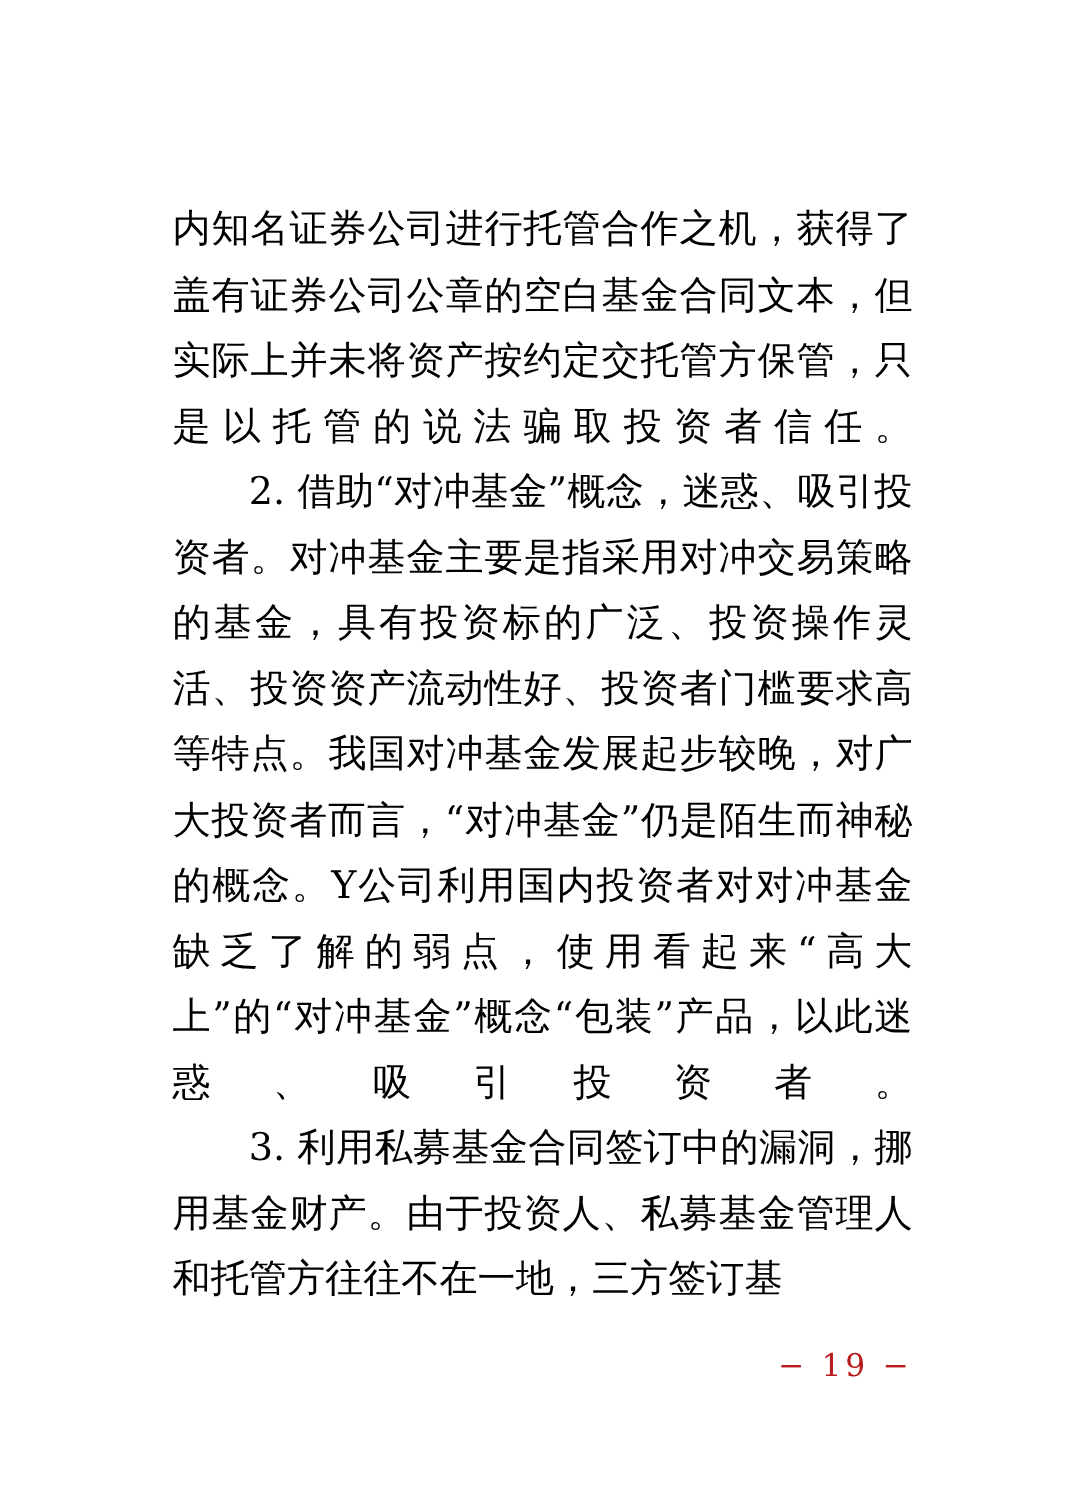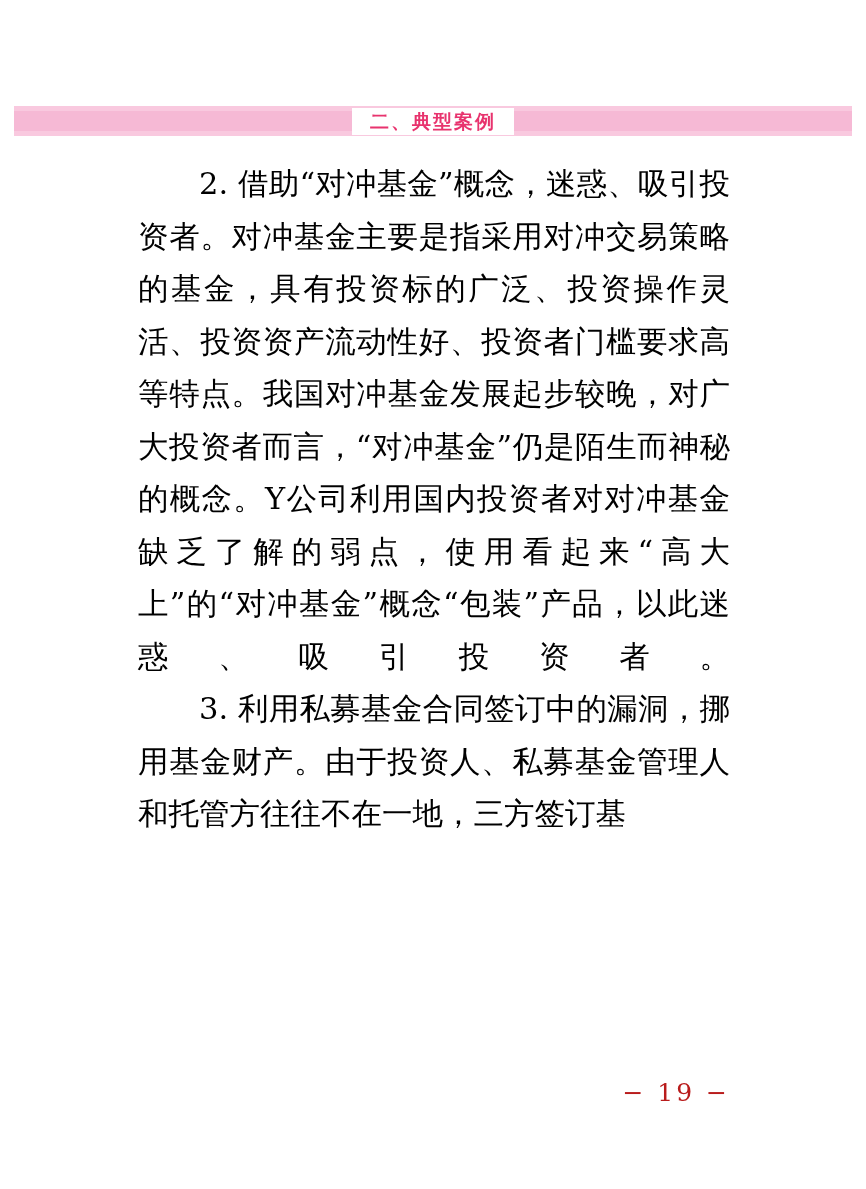--- a/index.html
+++ b/index.html
@@ -104,30 +104,23 @@
     letter-spacing: 3px;
     font-family: "DejaVu Serif", serif;
     color: #b91c1c;
   }
 </style>
 </head>
 <body>
 
 <div class="page">
 
-  <div class="header">
-    <div class="header-band">
-      <div class="header-band-inner"></div>
-    </div>
-    <div class="header-title-box">
-      <span class="header-title">二、典型案例</span>
-    </div>
-  </div>
 
   <div class="content">
+    <p class="para">内知名证券公司进行托管合作之机，获得了盖有证券公司公章的空白基金合同文本，但实际上并未将资产按约定交托管方保管，只是以托管的说法骗取投资者信任。</p>
     <p class="para indent">2. 借助“对冲基金”概念，迷惑、吸引投资者。对冲基金主要是指采用对冲交易策略的基金，具有投资标的广泛、投资操作灵活、投资资产流动性好、投资者门槛要求高等特点。我国对冲基金发展起步较晚，对广大投资者而言，“对冲基金”仍是陌生而神秘的概念。Y公司利用国内投资者对对冲基金缺乏了解的弱点，使用看起来“高大上”的“对冲基金”概念“包装”产品，以此迷惑、吸引投资者。</p>
     <p class="para indent last-left">3. 利用私募基金合同签订中的漏洞，挪用基金财产。由于投资人、私募基金管理人和托管方往往不在一地，三方签订基</p>
   </div>
 
   <div class="footer">
     <span class="pagenum">− 19 −</span>
   </div>
 
 </div>
 

